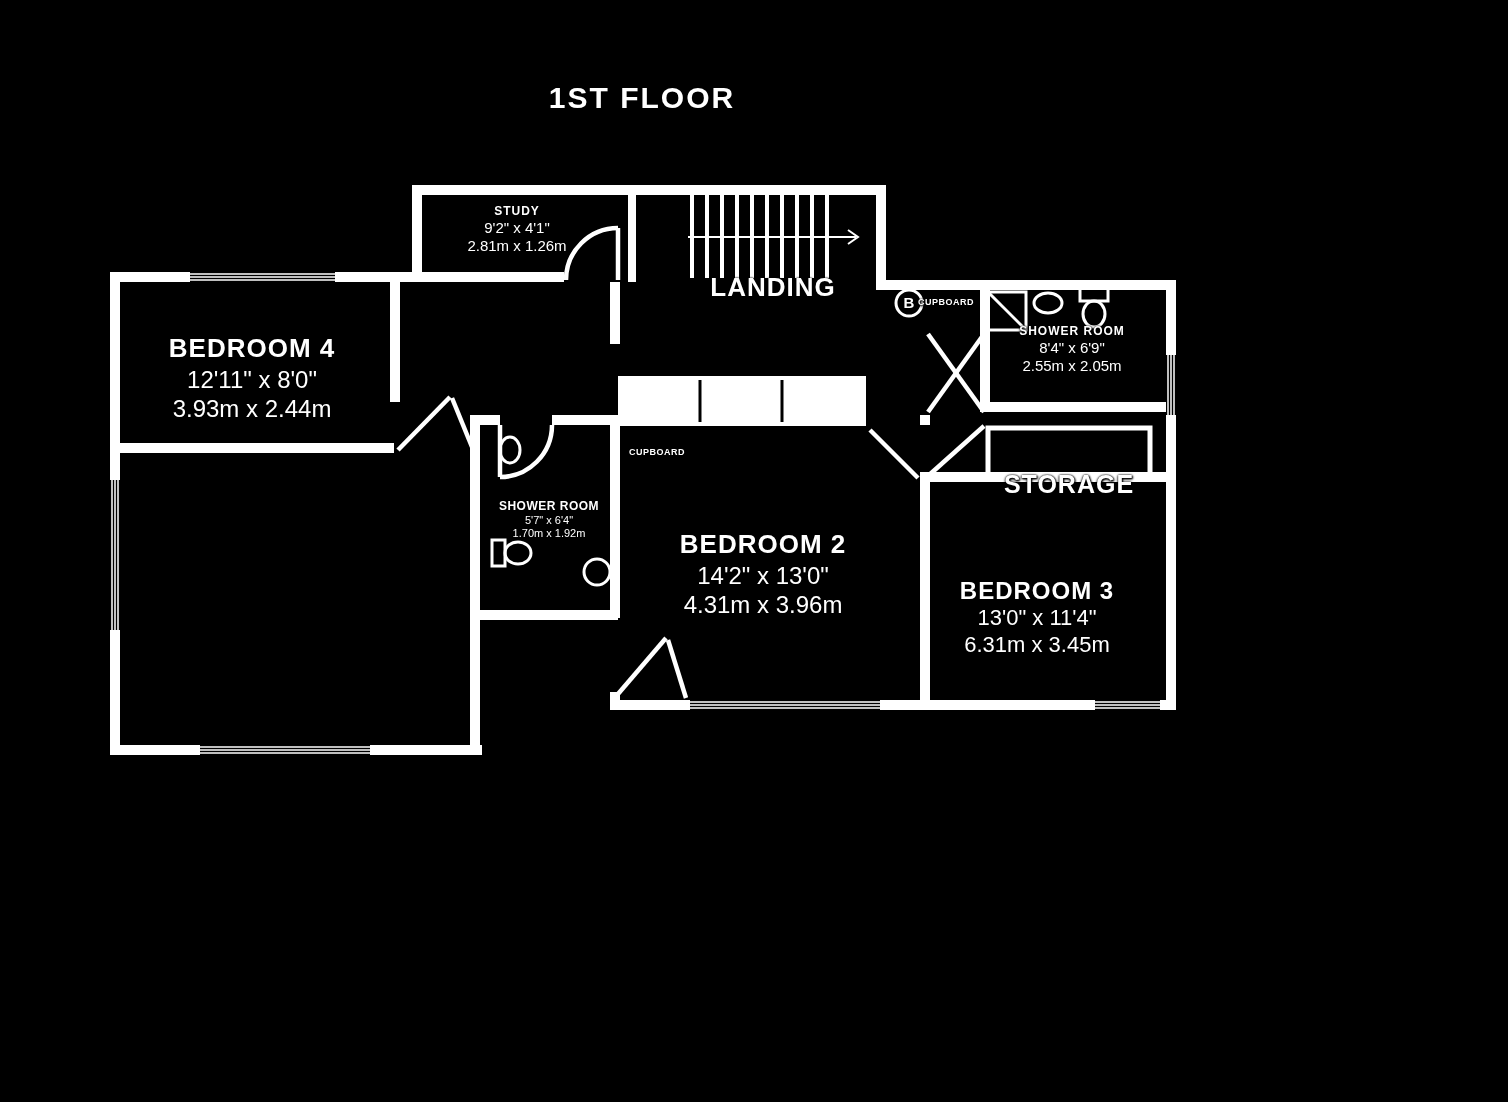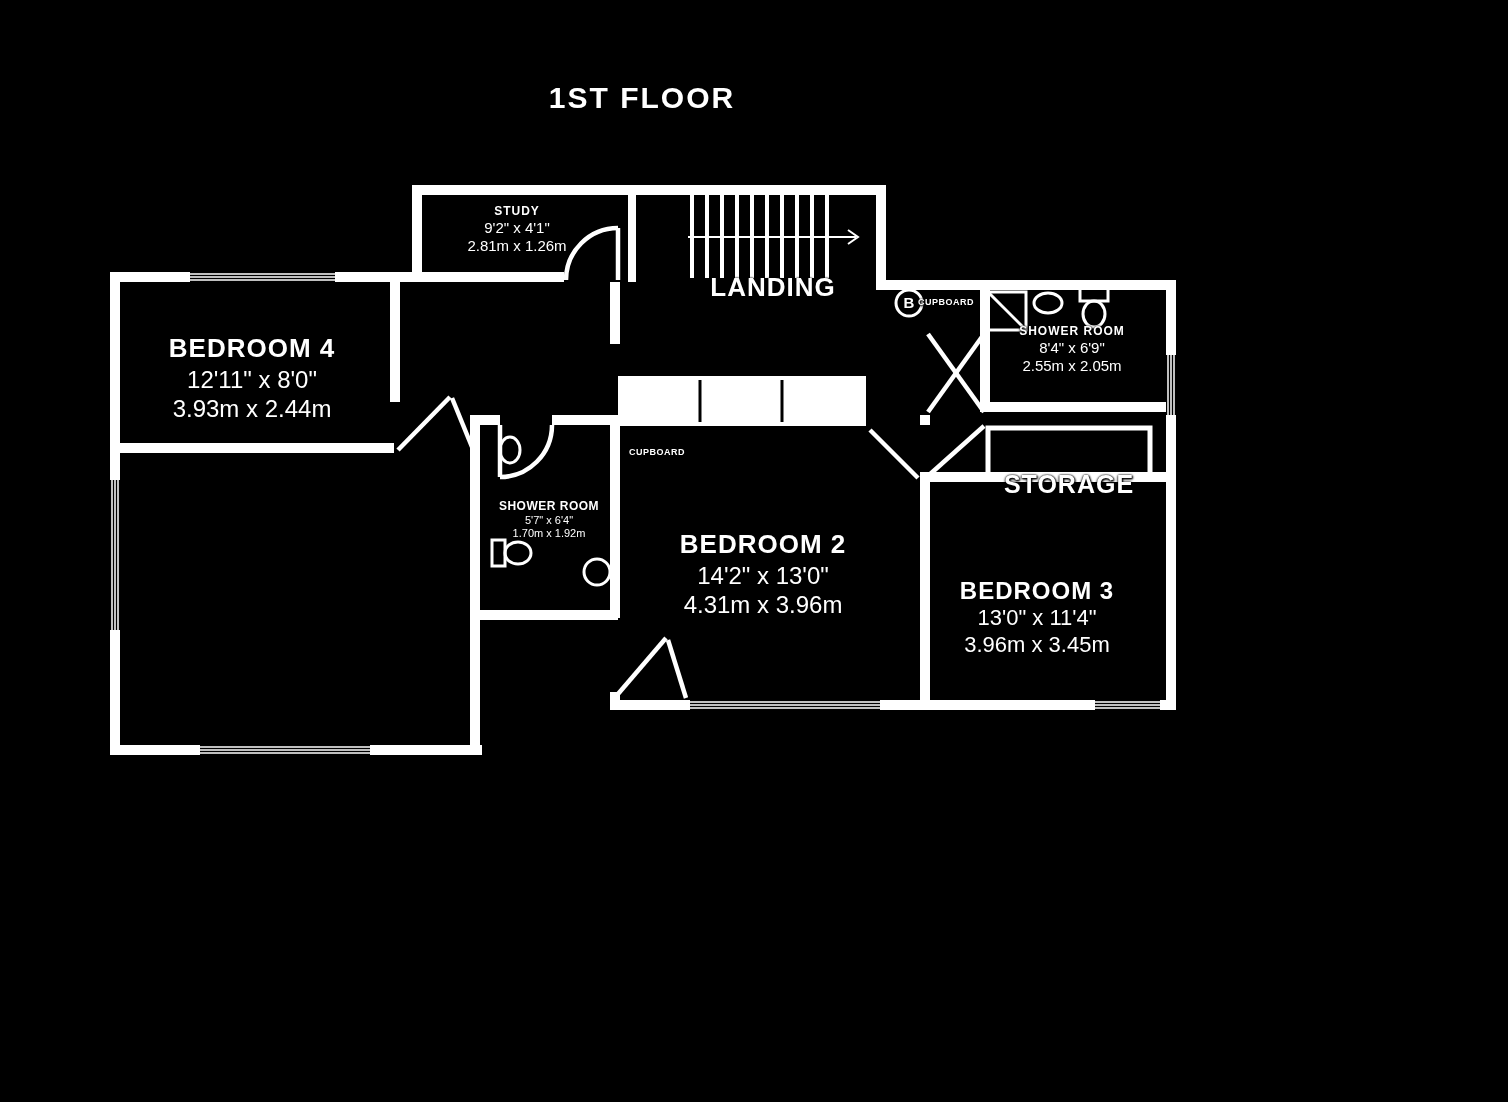--- a/index.html
+++ b/index.html
@@ -215,17 +215,17 @@
 
   <div class="label lg" style="left:763px; top:522px;">
     <div class="rname">BEDROOM 2</div>
     <div class="rdim">14'2" x 13'0"</div>
     <div class="rdim">4.31m x 3.96m</div>
   </div>
 
   <div class="label lg3" style="left:1037px; top:552px;margin-top:24px;">
     <div class="rname">BEDROOM 3</div>
     <div class="rdim">13'0" x 11'4"</div>
-    <div class="rdim">3.96m x 3.45m</div>
+    <div class="rdim">6.31m x 3.45m</div>
   </div>
 
 
 </div>
 
 </body></html>

